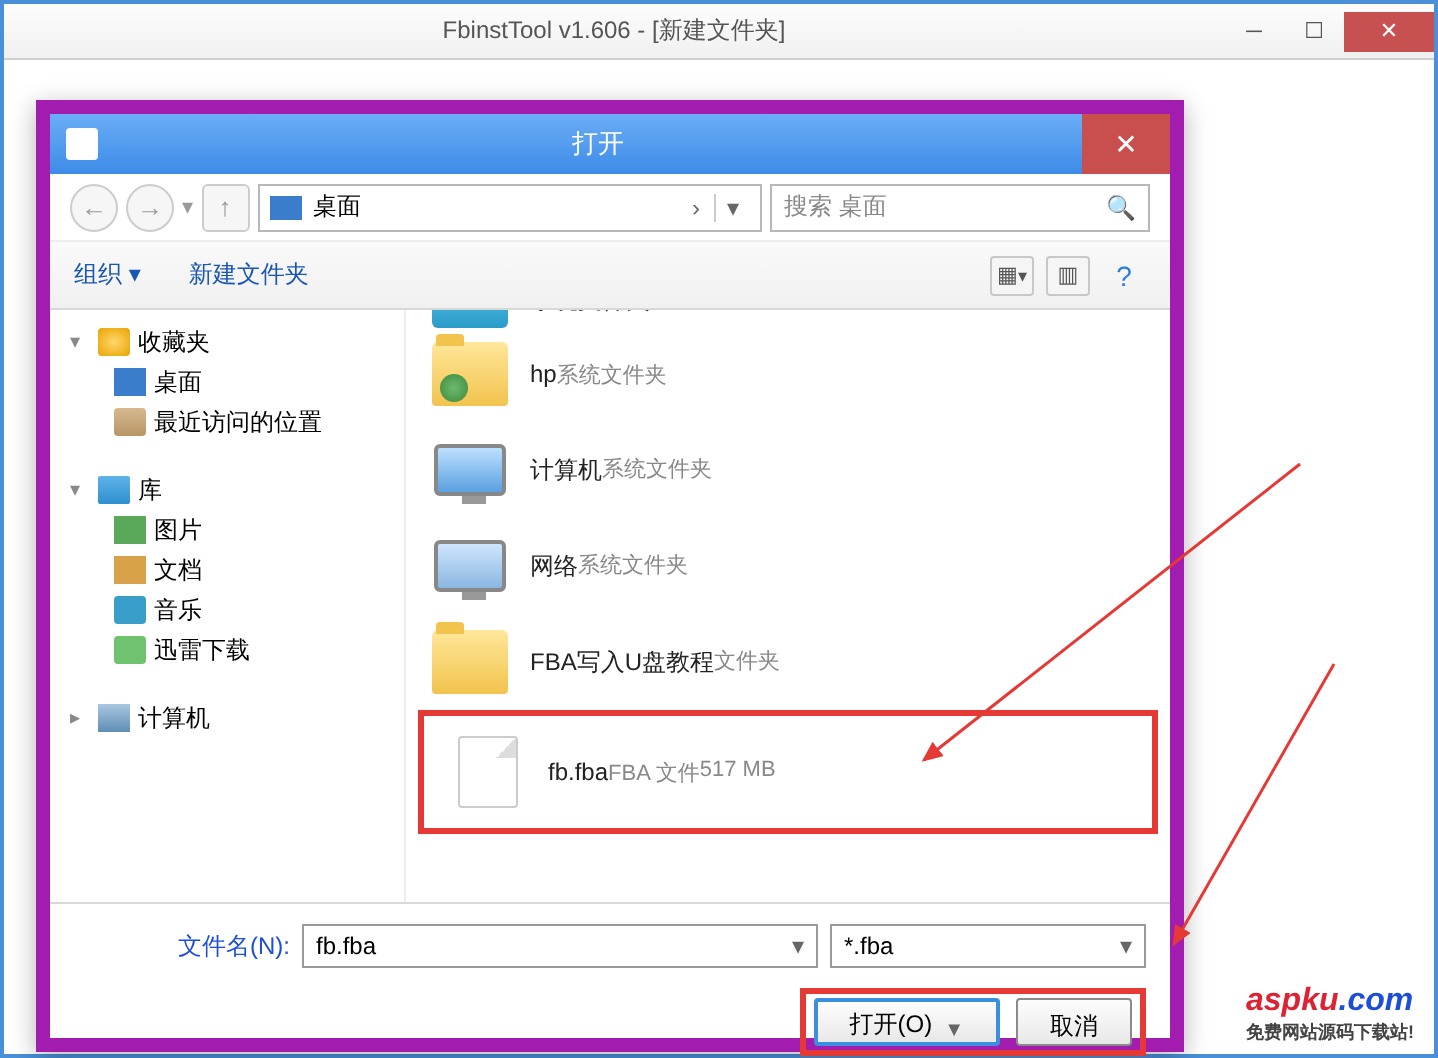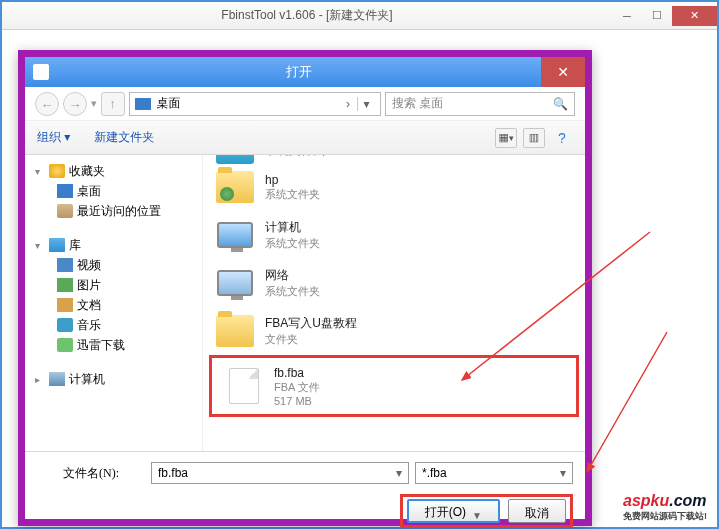--- a/index.html
+++ b/index.html
@@ -52,39 +52,39 @@
 .i-pic { background: #5aa85a; }
 .i-doc { background: #d9a24a; }
 .i-tdl { background: #6fc36f; border-radius: 2px; }
 .i-mus { background: #3a9ecb; border-radius: 2px; }
 .i-comp { background: linear-gradient(#aac7e0,#5e8eb5); }
 .sep { height: 14px; }
 
 .list { flex: 1; overflow: auto; padding: 0; }
 .item { display: flex; align-items: center; height: 48px; padding: 2px 10px; gap: 8px; }
 .item .th { width: 44px; height: 40px; display: flex; align-items: center; justify-content: center; position: relative; }
-.item .meta { display: flex; flex-direction: column; justify-content: center; font-size: 12px; }
+.item .meta { display: flex; flex-direction: row; justify-content: center; font-size: 12px; }
 .item .meta .nm { color: #222; }
 .item .meta .sub { color: #888; font-size: 11px; }
 .fold { width: 38px; height: 32px; background: linear-gradient(#ffe79b,#f2c34d); border-radius: 3px 3px 2px 2px; position: relative; }
 .fold::before { content:""; position:absolute; top:-4px; left:2px; width: 14px; height: 6px; background:#f2c34d; border-radius: 2px 2px 0 0; }
 .fold.user::after { content:""; position:absolute; bottom:2px; left:4px; width:14px; height:14px; background: radial-gradient(#6fb96f,#3a8a3a); border-radius:50%; }
 .monitor { width: 36px; height: 26px; background: linear-gradient(#bde0ff,#5aa0df); border: 2px solid #888; border-radius: 3px; position: relative; }
 .monitor::after { content:""; position:absolute; bottom:-6px; left:12px; width:12px; height:4px; background:#999; }
 .file { width: 30px; height: 36px; background: #fff; border: 1px solid #ccc; border-radius: 2px; position: relative; }
 .file::before { content:""; position:absolute; top:0; right:0; width:10px; height:10px; background: linear-gradient(135deg,#fff 50%,#ddd 50%); }
 .printer { width: 38px; height: 28px; background: linear-gradient(#5ec5e8,#2a9cc9); border-radius: 3px; }
 
 .sel { border: 3px solid #e53935; margin: 0 6px 2px 6px; }
 .sel .item { height: 56px; }
 .sel .meta .sz { color: #888; font-size: 11px; }
 
 .footer { border-top: 1px solid #d8d8d8; padding: 10px 12px 10px 12px; font-size: 12px; }
 .frow { display: flex; align-items: center; gap: 6px; margin-bottom: 10px; }
-.frow .lbl { width: 108px; text-align: center; color: #000000; font-family: Liberation Serif, serif; }
+.frow .lbl { width: 108px; text-align: right; color: #1d4ed8; }
 .fname { flex: 1; height: 22px; border: 1px solid #9a9a9a; display: flex; align-items: center; padding: 0 6px; background: #fff; }
 .fname .dd { margin-left: auto; color: #666; }
 .ftype { width: 158px; height: 22px; border: 1px solid #9a9a9a; display: flex; align-items: center; padding: 0 6px; background: #fff; }
 .ftype .dd { margin-left: auto; color: #666; }
 .btns { display: flex; justify-content: flex-end; gap: 8px; }
 .btn { height: 24px; padding: 0 16px; border: 1px solid #8a8a8a; background: linear-gradient(#fdfdfd,#e8e8e8); border-radius: 2px; display: flex; align-items: flex-end; font-size: 12px; }
 .btn.primary { border: 2px solid #3a8fe0; }
 .btn .dd { margin-left: 6px; color: #666; font-size: 10px; }
 .btns-wrap { border: 3px solid #e53935; padding: 2px 4px; display: flex; gap: 8px; }
 
@@ -157,24 +157,20 @@
             <span class="ico i-recent"></span>
             <span>最近访问的位置</span>
           </div>
         <div class="sep"></div>
         <div class="tnode">
             <span class="twist">▾</span>
             <span class="ico i-lib"></span>
             <span>库</span>
           </div>
         <div class="tnode l2">
-            <span class="ico i-vid"></span>
-            <span>视频</span>
-          </div>
-        <div class="tnode l2">
             <span class="ico i-pic"></span>
             <span>图片</span>
           </div>
         <div class="tnode l2">
             <span class="ico i-doc"></span>
             <span>文档</span>
           </div>
         <div class="tnode l2">
             <span class="ico i-mus"></span>
             <span>音乐</span>
@@ -281,16 +277,16 @@
     <defs>
         <marker id="ah" markerWidth="8" markerHeight="8" refX="6" refY="3" orient="auto">
           <path d="M0,0 L7,3 L0,6 Z" fill="#e53935"></path>
         </marker>
       </defs>
     <line x1="648" y1="230" x2="460" y2="378" stroke="#e53935" stroke-width="1.5" marker-end="url(#ah)"></line>
     <line x1="665" y1="330" x2="585" y2="470" stroke="#e53935" stroke-width="1.5" marker-end="url(#ah)"></line>
   </svg>
 
   <div class="watermark">
-    <span>aspku</span><span style="color:#0f172a">.com</span>
+    <span>aspku</span><span style="color:#1d4ed8">.com</span>
     <span class="sub">免费网站源码下载站!</span>
   </div>
 </div>
 
 </body></html>

